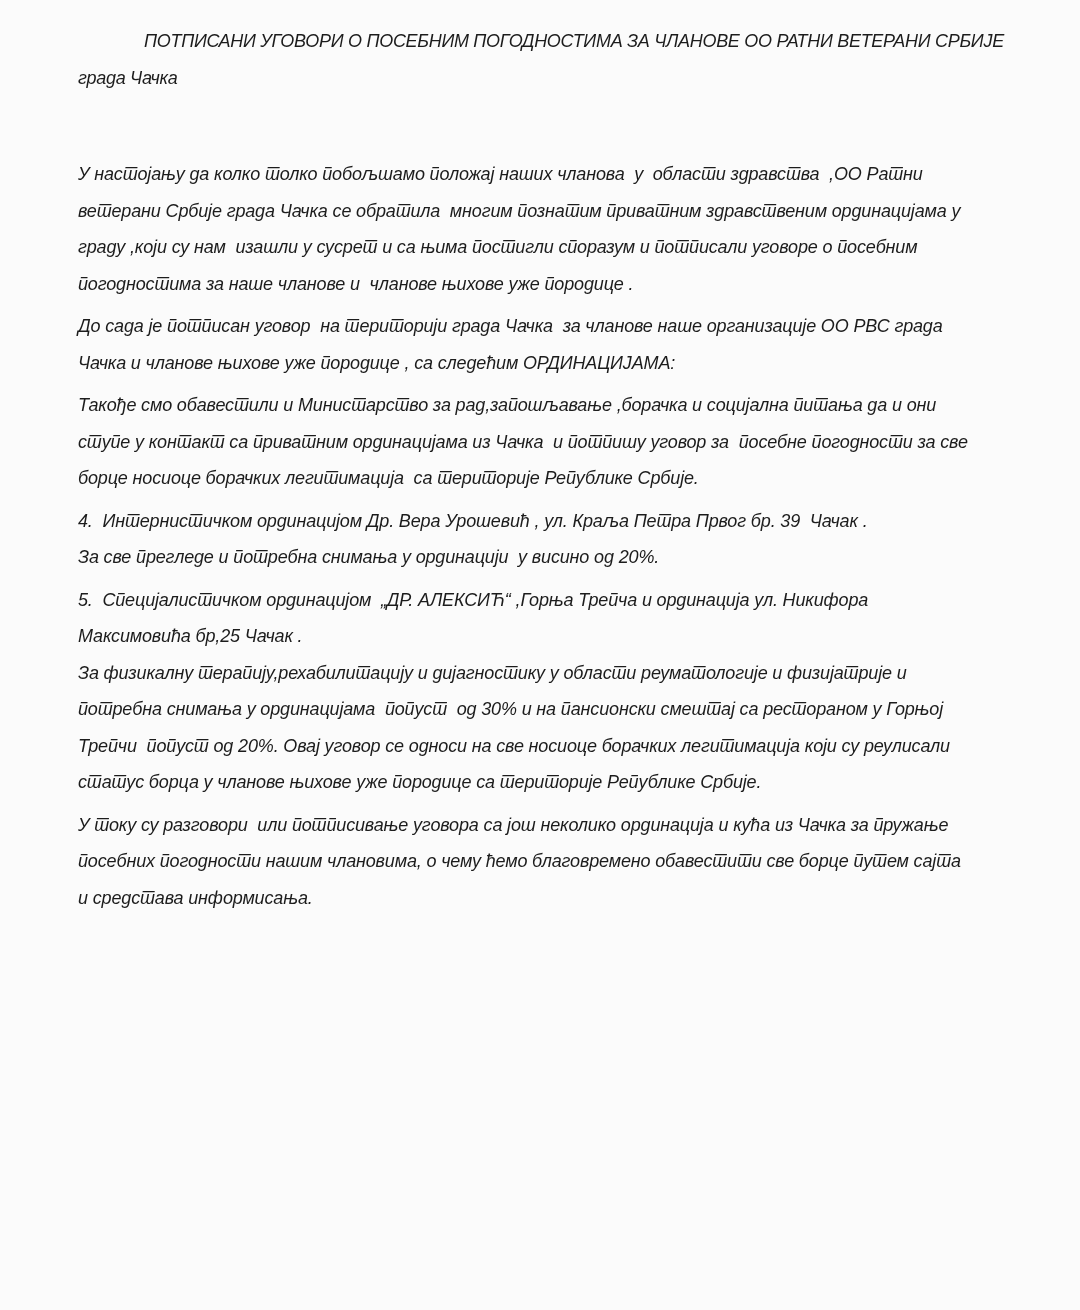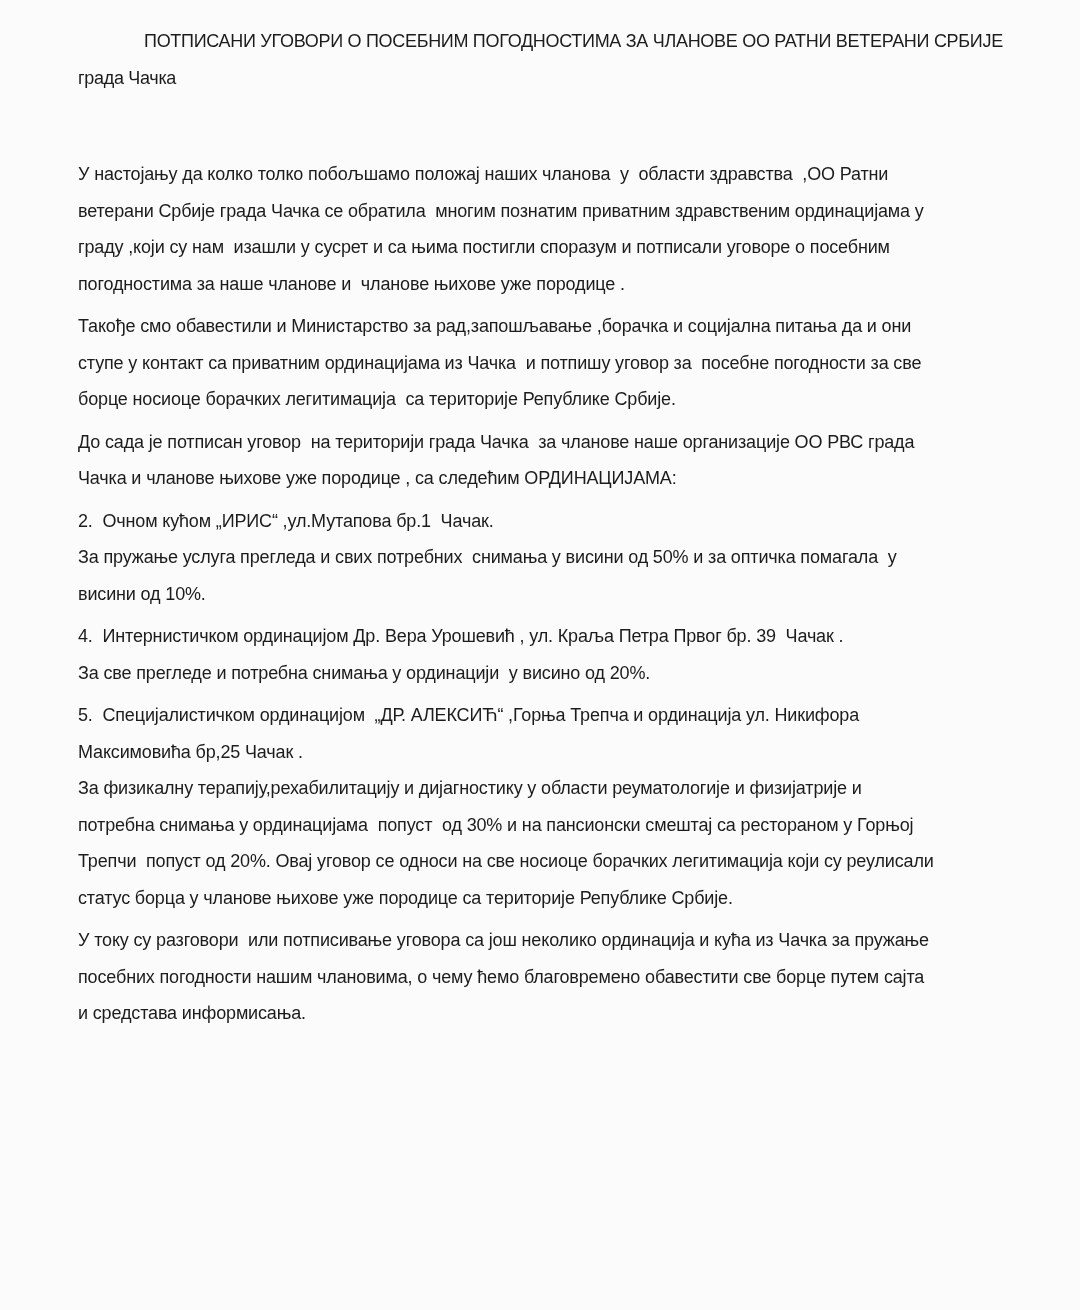--- a/index.html
+++ b/index.html
@@ -16,20 +16,21 @@
   .page {
     width: 1080px;
     height: 1310px;
     background: #fbfbfb;
     box-sizing: border-box;
     padding: 23px 30px 0 78px;
     color: #1c1c1c;
     font-size: 18px;
     line-height: 36.5px;
     letter-spacing: -0.15px;
+    font-style: italic;
   }
   .para {
     margin: 2px 0 6px 0;
     white-space: pre-wrap;
     text-align: left;
   }
   .doc-title {
     margin: 0 0 60px 0;
     white-space: normal;
     text-indent: 66px;
@@ -40,31 +41,28 @@
 <body>
 
 <div class="page">
   <p class="para doc-title">ПОТПИСАНИ УГОВОРИ О ПОСЕБНИМ ПОГОДНОСТИМА ЗА ЧЛАНОВЕ ОО РАТНИ ВЕТЕРАНИ СРБИЈЕ града Чачка</p>
 
   <p class="para">У настојању да колко толко побољшамо положај наших чланова  у  области здравства  ,ОО Ратни
 ветерани Србије града Чачка се обратила  многим познатим приватним здравственим ординацијама у
 граду ,који су нам  изашли у сусрет и са њима постигли споразум и потписали уговоре о посебним
 погодностима за наше чланове и  чланове њихове уже породице .</p>
 
+  <p class="para">До сада је потписан уговор  на територији града Чачка  за чланове наше организације ОО РВС града
+Чачка и чланове њихове уже породице , са следећим ОРДИНАЦИЈАМА:</p>
+
   <p class="para">Такође смо обавестили и Министарство за рад,запошљавање ,борачка и социјална питања да и они
 ступе у контакт са приватним ординацијама из Чачка  и потпишу уговор за  посебне погодности за све
 борце носиоце борачких легитимација  са територије Републике Србије.</p>
 
-  <p class="para">До сада је потписан уговор  на територији града Чачка  за чланове наше организације ОО РВС града
-Чачка и чланове њихове уже породице , са следећим ОРДИНАЦИЈАМА:</p>
 
-
-  <p class="para">2.  Очном кућом „ИРИС“ ,ул.Мутапова бр.1  Чачак.
-За пружање услуга прегледа и свих потребних  снимања у висини од 50% и за оптичка помагала  у
-висини од 10%.</p>
 
 
   <p class="para">4.  Интернистичком ординацијом Др. Вера Урошевић , ул. Краља Петра Првог бр. 39  Чачак .
 За све прегледе и потребна снимања у ординацији  у висино од 20%.</p>
 
   <p class="para">5.  Специјалистичком ординацијом  „ДР. АЛЕКСИЋ“ ,Горња Трепча и ординација ул. Никифора
 Максимовића бр,25 Чачак .
 За физикалну терапију,рехабилитацију и дијагностику у области реуматологије и физијатрије и
 потребна снимања у ординацијама  попуст  од 30% и на пансионски смештај са рестораном у Горњој
 Трепчи  попуст од 20%. Овај уговор се односи на све носиоце борачких легитимација који су реулисали

